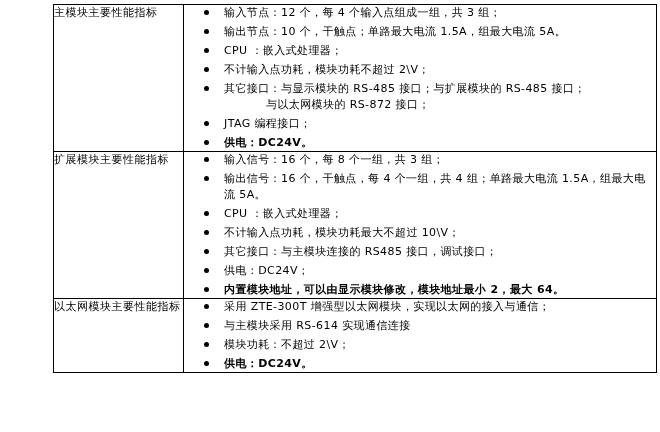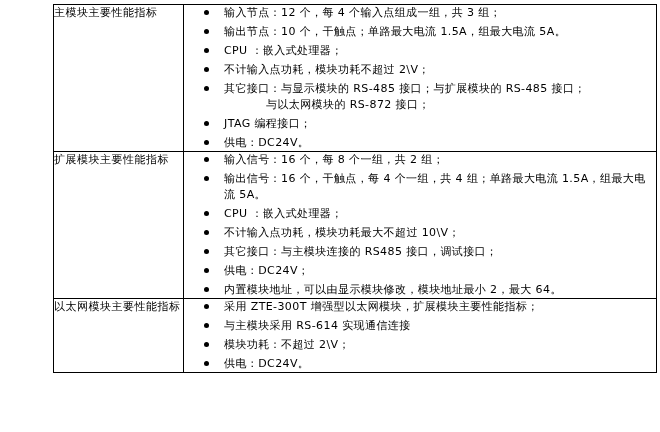--- a/index.html
+++ b/index.html
@@ -49,20 +49,21 @@
   ul.items > li {
     position: relative;
     padding: 0 2px 0 40px;
     margin: 0 0 3px 0;
     font-size: 11px;
     line-height: 16px;
     letter-spacing: 0.4px;
   }
   ul.items > li:last-child {
     margin-bottom: 0;
+    font-weight: bold;
   }
   ul.items > li .bullet {
     position: absolute;
     left: 20px;
     top: 5px;
     width: 5px;
     height: 5px;
     border-radius: 50%;
     background: #000000;
   }
@@ -117,21 +118,21 @@
         </td>
       </tr>
       <tr>
         <td class="label-cell">
           <span>扩展模块主要性能指标</span>
         </td>
         <td class="items-cell">
           <ul class="items">
             <li>
               <span class="bullet"></span>
-              <span>输入信号：16 个，每 8 个一组，共 2 组；</span>
+              <span>输入信号：16 个，每 8 个一组，共 3 组；</span>
             </li>
             <li>
               <span class="bullet"></span>
               <span>输出信号：16 个，干触点，每 4 个一组，共 4 组；单路最大电流 1.5A，组最大电流 5A。</span>
             </li>
             <li>
               <span class="bullet"></span>
               <span>CPU ：嵌入式处理器；</span>
             </li>
             <li>
@@ -154,21 +155,21 @@
         </td>
       </tr>
       <tr>
         <td class="label-cell">
           <span>以太网模块主要性能指标</span>
         </td>
         <td class="items-cell">
           <ul class="items">
             <li>
               <span class="bullet"></span>
-              <span>采用 ZTE-300T 增强型以太网模块，扩展模块主要性能指标；</span>
+              <span>采用 ZTE-300T 增强型以太网模块，实现以太网的接入与通信；</span>
             </li>
             <li>
               <span class="bullet"></span>
               <span>与主模块采用 RS-614 实现通信连接</span>
             </li>
             <li>
               <span class="bullet"></span>
               <span>模块功耗：不超过 2\V；</span>
             </li>
             <li>

